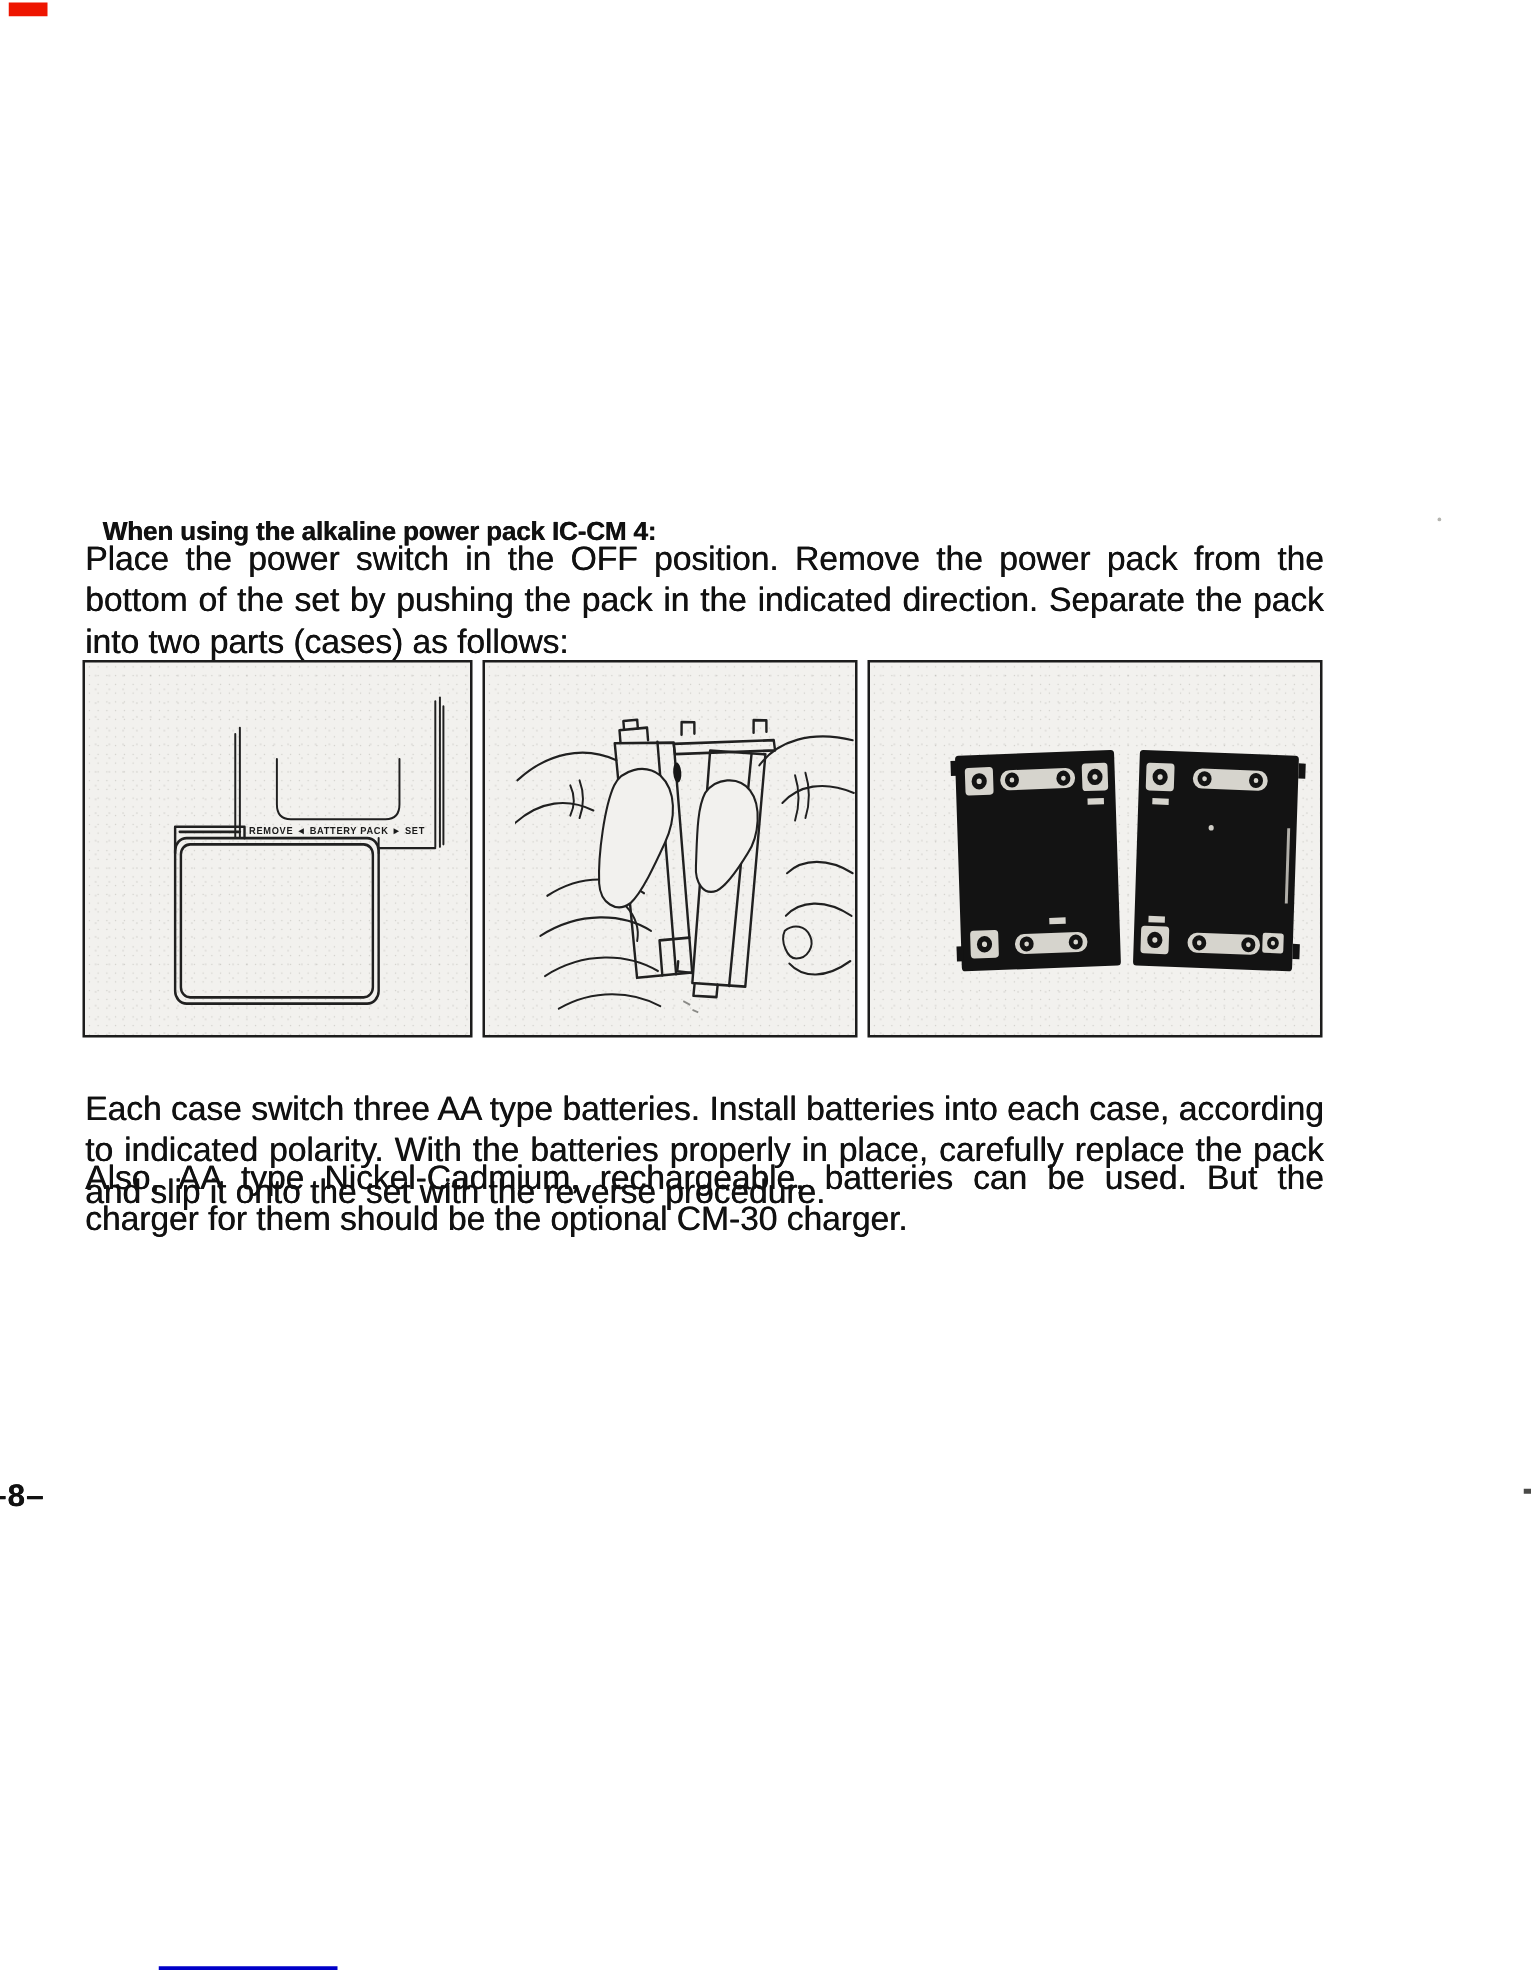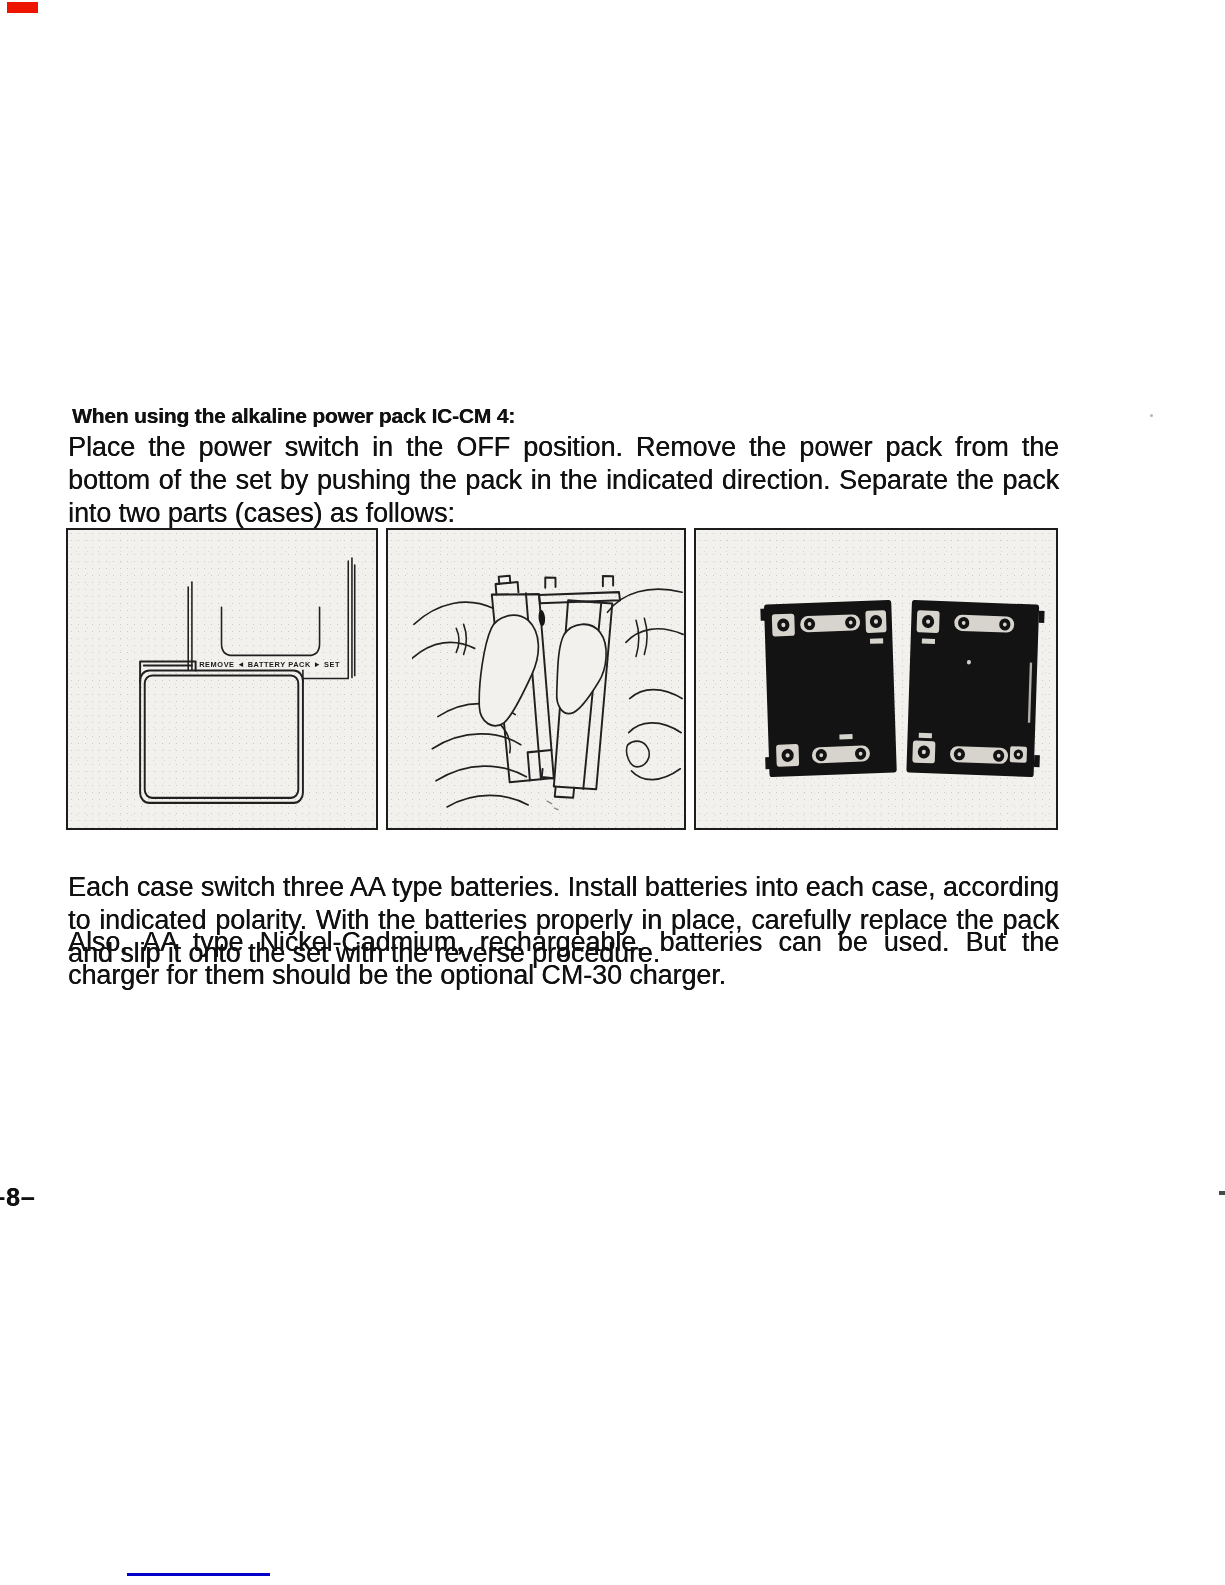--- a/index.html
+++ b/index.html
@@ -12,21 +12,21 @@
   .page{
     position:relative;
     width:1225px;height:1585px;
     background:var(--paper);
     overflow:hidden;
     font-family:"Liberation Sans", sans-serif;
     color:var(--ink);
   }
   .heading{
     position:absolute;left:68px;top:399px;width:995px;
-    margin:4px;
+    margin:14px;
     font-size:21px;font-weight:bold;letter-spacing:-0.2px;
     line-height:26px;
     text-shadow:0.3px 0 0 currentColor;
   }
   .para{
     position:absolute;left:68px;width:991px;
     margin:0;
     font-size:27px;font-weight:normal;letter-spacing:-0.1px;
     line-height:33px;
     text-align:justify;text-align-last:left;

